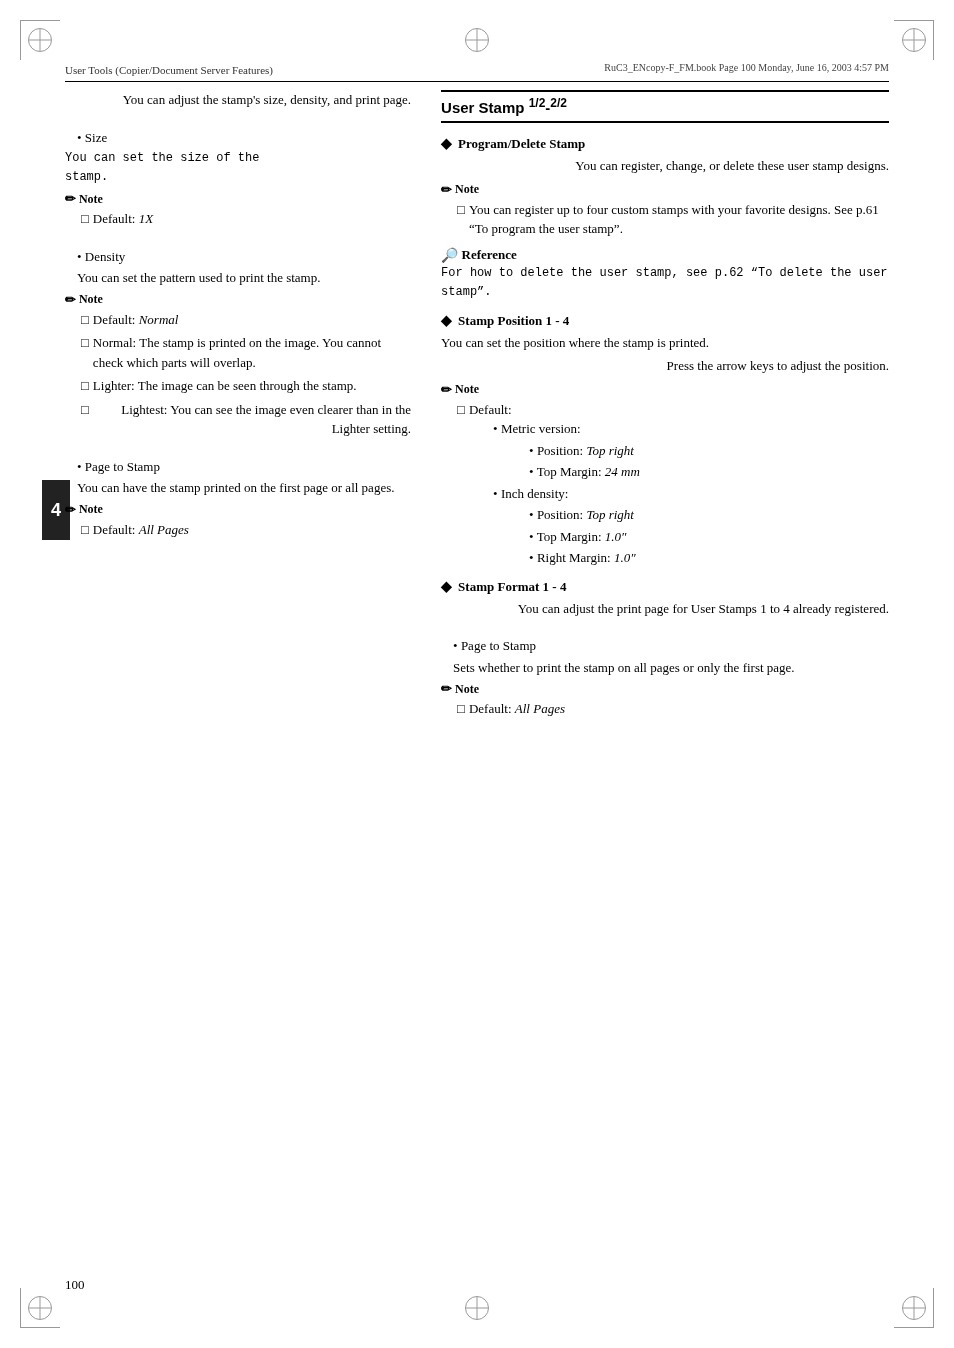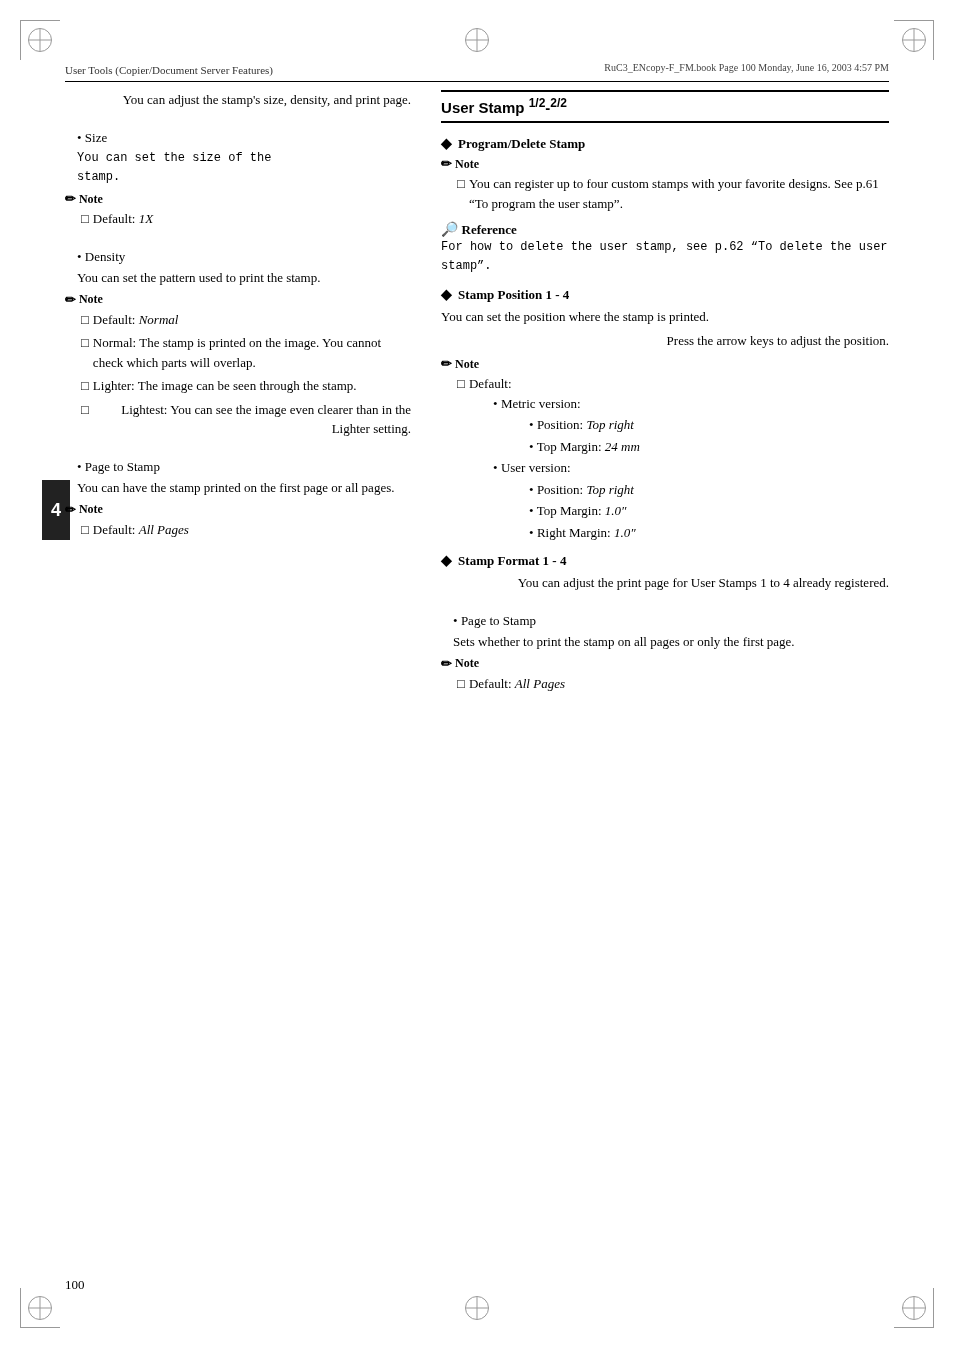--- a/index.html
+++ b/index.html
@@ -342,21 +342,21 @@
   </div>
 
   <div class="content">
     <div class="columns">
 
       <div class="col-left">
 
         <div class="body-text mb6">You can adjust the stamp's size, density, and print page.</div>
 
         <div class="bullet-item">Size</div>
-        <div class="monospace-text mb4" style="margin-left:12px;">You can set the size of the<br>stamp.</div>
+        <div class="monospace-text mb4" style="">You can set the size of the<br>stamp.</div>
         <div class="note-section">
           <div class="note-title">
             <span class="note-icon">✏</span>
             <strong>Note</strong>
           </div>
           <div class="note-item">
             <span class="checkbox">□</span>
             <span>Default: <em>1X</em></span>
           </div>
         </div>
@@ -404,20 +404,21 @@
       <div class="col-right">
 
         <div class="right-header mb12">
           <span class="right-header-title">User Stamp <sup>1/2</sup>-<sup>2/2</sup></span>
         </div>
 
         <div class="section-title mb4">
           <span class="diamond">◆</span>
           <span>Program/Delete Stamp</span>
         </div>
+        <div class="body-text mb6">You can register, change, or delete these user stamp designs.</div>
 
         <div class="note-section mb8">
           <div class="note-title">
             <span class="note-icon">✏</span>
             <strong>Note</strong>
           </div>
           <div class="note-item">
             <span class="checkbox">□</span>
             <span>You can register up to four custom stamps with your favorite designs. See p.61 “To program the user stamp”.</span>
           </div>
@@ -447,21 +448,21 @@
             <span class="checkbox">□</span>
             <span>Default:</span>
           </div>
 
           <div style="margin-left:28px;">
             <div class="sub-bullet">Metric version:</div>
             <div style="margin-left:36px;">
               <div class="sub-bullet">Position: <em>Top right</em></div>
               <div class="sub-bullet">Top Margin: <em>24 mm</em></div>
             </div>
-            <div class="sub-bullet mt4">User version:</div>
+            <div class="sub-bullet mt4">Inch density:</div>
             <div style="margin-left:36px;">
               <div class="sub-bullet">Position: <em>Top right</em></div>
               <div class="sub-bullet">Top Margin: <em>1.0″</em></div>
               <div class="sub-bullet">Right Margin: <em>1.0″</em></div>
             </div>
           </div>
         </div>
 
         <div class="section-title mb4">
           <span class="diamond">◆</span>

